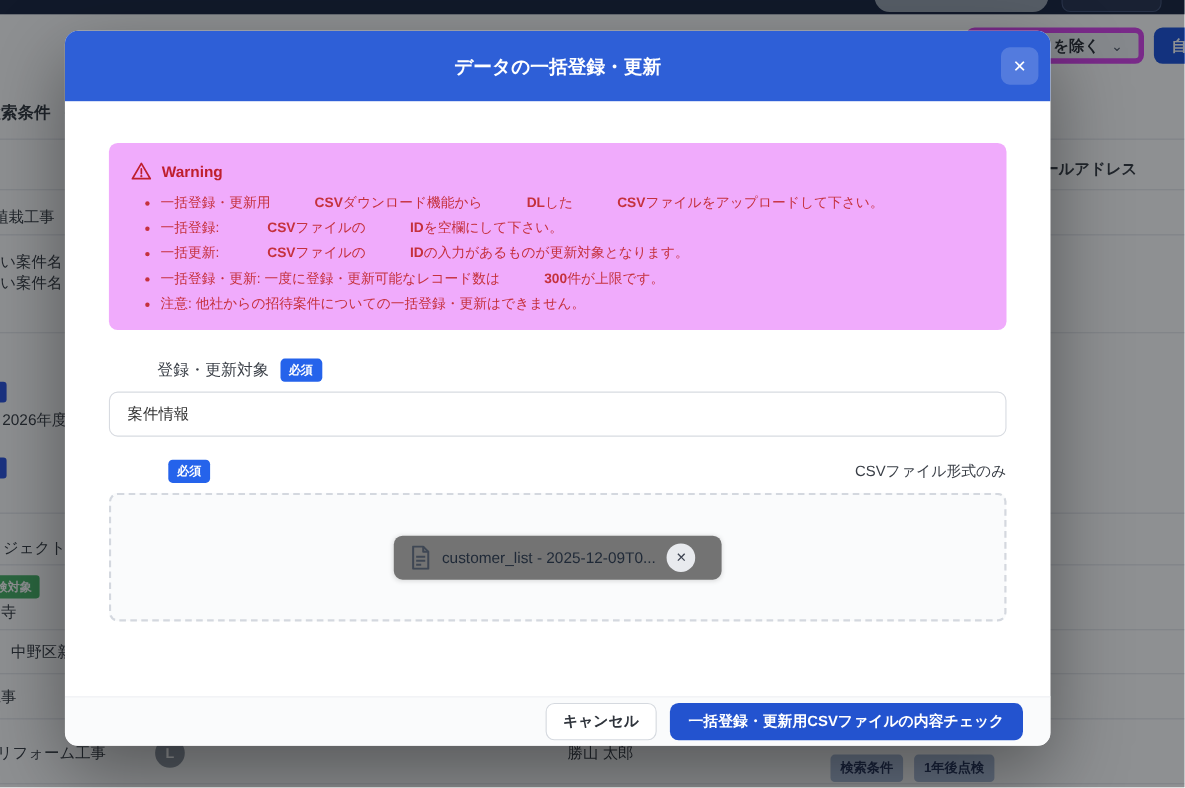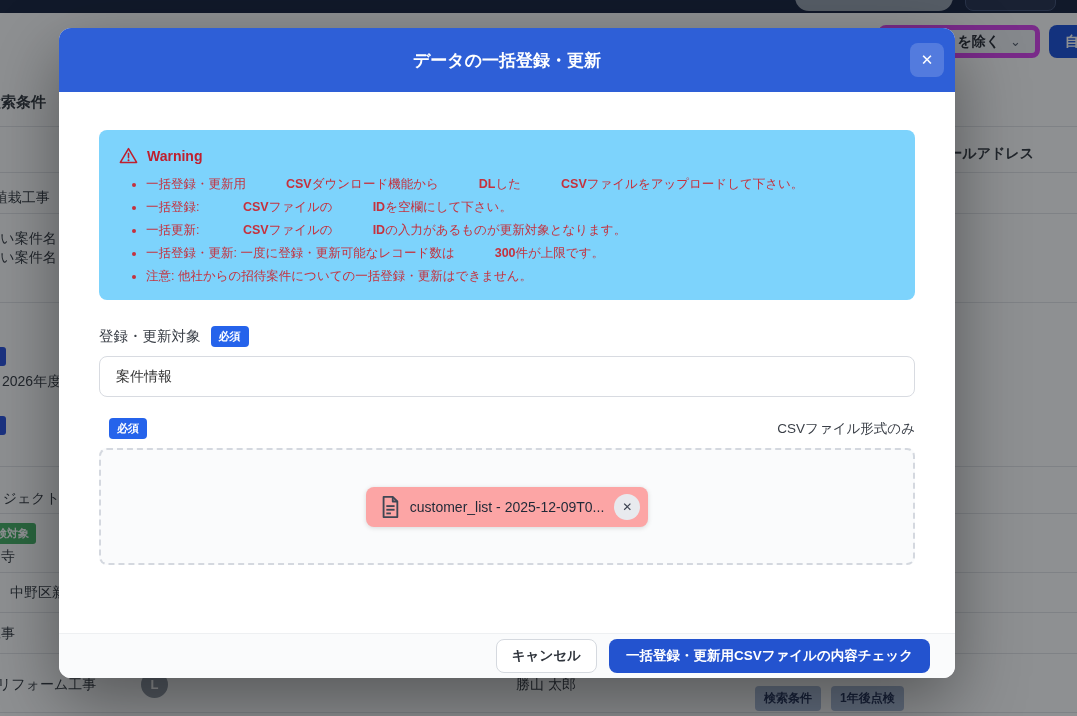--- a/index.html
+++ b/index.html
@@ -32,37 +32,37 @@
   .overlay { position:absolute; inset:0; background:rgba(5,8,14,0.45); z-index:5; }
 
   
   .modal { position:absolute; left:59px; top:28px; width:896px; height:650px; background:#ffffff; border-radius:12px; box-shadow:0 24px 70px rgba(0,0,0,0.4); z-index:10; display:flex; flex-direction:column; overflow:hidden; }
   .modal-header { height:64px; background:#2e5fd7; display:flex; align-items:center; justify-content:center; position:relative; flex:0 0 auto; }
   .modal-title { color:#ffffff; font-size:17px; font-weight:700; }
   .modal-close { position:absolute; right:11px; top:15px; width:34px; height:34px; border-radius:8px; background:rgba(255,255,255,0.18); color:#ffffff; font-size:15px; display:flex; align-items:center; justify-content:center; cursor:pointer; border:none; }
 
   .modal-body { flex:1 1 auto; padding:38px 40px 0 40px; }
 
-  .warning-box { background:#7dd3fc; border-radius:8px; padding:17px 20px 16px 20px; }
+  .warning-box { background:#f0abfc; border-radius:8px; padding:17px 20px 16px 20px; }
   .warning-head { display:flex; align-items:center; gap:9px; }
   .warning-title { color:#bf1f2e; font-size:14px; font-weight:700; }
   .warning-list { margin:13px 0 0 0; padding-left:27px; }
   .warning-list li { color:#c5313d; font-size:12.5px; line-height:1.2; margin-bottom:8px; }
   .warning-list li:last-child { margin-bottom:0; }
   .warning-list li b { font-weight:700;margin-left:40px; }
 
-  .field-row { display:flex; align-items:center; margin-top:26px; }
+  .field-row { display:flex; align-items:center; margin-top:26px;margin-left:44px; }
   .field-label { font-size:14.5px; color:#3a3f47; }
   .req-badge { background:#2563eb; color:#ffffff; font-size:11px; font-weight:700; border-radius:4px; padding:3px 8px; margin-left:10px; }
   .field-note { margin-left:auto; font-size:13.5px; font-weight:400; color:#3a3f47; }
 
   .text-input { margin-top:9px; width:100%; height:41px; border:1px solid #d8dbe1; border-radius:8px; padding:0 16px; font-size:14px; color:#333333; font-family:inherit; background:#ffffff; }
 
   .upload-area { margin-top:9px; height:117px; border:2px dashed #d4d8df; border-radius:8px; background:#fafbfc; display:flex; align-items:center; justify-content:center; }
-  .file-chip { background:#fca5a5; border-radius:8px; box-shadow:0 1px 5px rgba(0,0,0,0.14); display:flex; align-items:center; gap:10px; padding:7px 8px 7px 14px; }
+  .file-chip { background:#737373; border-radius:8px; box-shadow:0 1px 5px rgba(0,0,0,0.14); display:flex; align-items:center; gap:10px; padding:7px 24px 7px 14px; }
   .file-chip .fname { font-size:14px; color:#1f2937; white-space:nowrap; }
   .file-remove { width:26px; height:26px; border-radius:50%; background:#e8eaee; border:none; color:#3c4250; font-size:12px; display:flex; align-items:center; justify-content:center; cursor:pointer; }
 
   .modal-footer { flex:0 0 auto; height:45px; background:#fafbfc; border-top:1px solid #eef0f2; display:flex; align-items:center; justify-content:flex-end; gap:12px; padding-right:25px; }
   .btn-cancel { height:34px; padding:0 15px; background:#ffffff; border:1px solid #d5d9df; border-radius:8px; font-size:13.5px; font-weight:700; color:#2f343c; cursor:pointer; font-family:inherit; }
   .btn-primary { height:34px; padding:0 17px; background:#2353cf; border:none; border-radius:8px; font-size:13.5px; font-weight:700; color:#ffffff; cursor:pointer; font-family:inherit; }
 </style>
 </head>
 <body>
 

